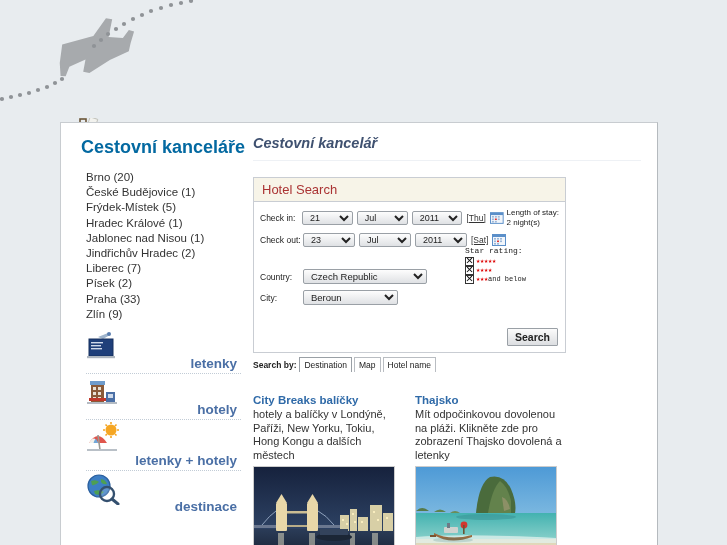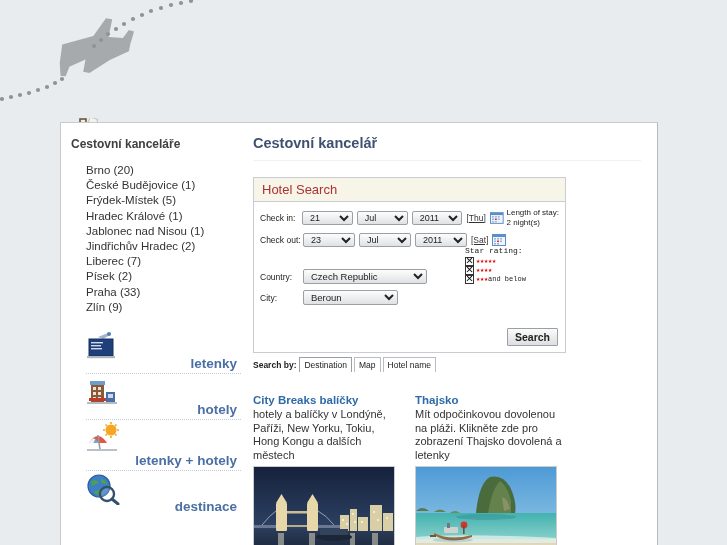--- a/index.html
+++ b/index.html
@@ -20,40 +20,40 @@
     white-space:nowrap;
   }
   
   #panel{
     position:absolute;left:60px;top:122px;width:598px;height:430px;
     background:#fff;border:1px solid #c8ccd0;border-right:1px solid #b5babe;
     box-sizing:border-box;
   }
   #sidebar{position:absolute;left:0;top:0;width:184px;height:100%;box-sizing:border-box;padding:14px 0 0 10px;}
   #sidebar h3{
-    margin:0 0 12px 0;font-size:12px;font-weight:bold;color:#404040;
+    margin:0 0 12px 0;font-size:18px;font-weight:bold;color:#0369a1;text-align:right;
   }
   .city-list{list-style:none;margin:0;padding:0 0 0 15px;}
   .city-list li{font-size:11.5px;line-height:15.2px;color:#333;white-space:nowrap;}
   
   #quicknav{position:absolute;left:10px;top:205px;width:172px;}
   .qn-row{position:relative;height:45px;}
   .qn-ico{position:absolute;left:15px;top:2px;width:34px;height:32px;}
   .qn-label{
     position:absolute;right:6px;bottom:2px;
     font-size:13.5px;font-weight:bold;color:#4a6fa5;white-space:nowrap;
   }
   .qn-sep{
     height:0;border-top:1px dotted #c2ccd6;margin:0 2px 0 15px;
   }
   
   #content{position:absolute;left:184px;top:0;right:0;height:100%;box-sizing:border-box;padding:12px 16px 0 8px;}
   #page-title{
     margin:0 0 3px 0;font-size:14.5px;font-weight:bold;color:#3f5170;
-    padding-bottom:9px;border-bottom:1px solid #eef1f5;
+    padding-bottom:9px;border-bottom:1px solid #eef1f5;font-style:italic;
   }
   
   #search-widget{
     margin-top:16px;width:313px;border:1px solid #c9cdd3;background:#fff;
     box-sizing:border-box;
   }
   #sw-header{
     background:#f7f4e8;border-bottom:1px solid #c9cdd3;
     padding:4px 8px;font-size:13px;color:#a33;
   }

